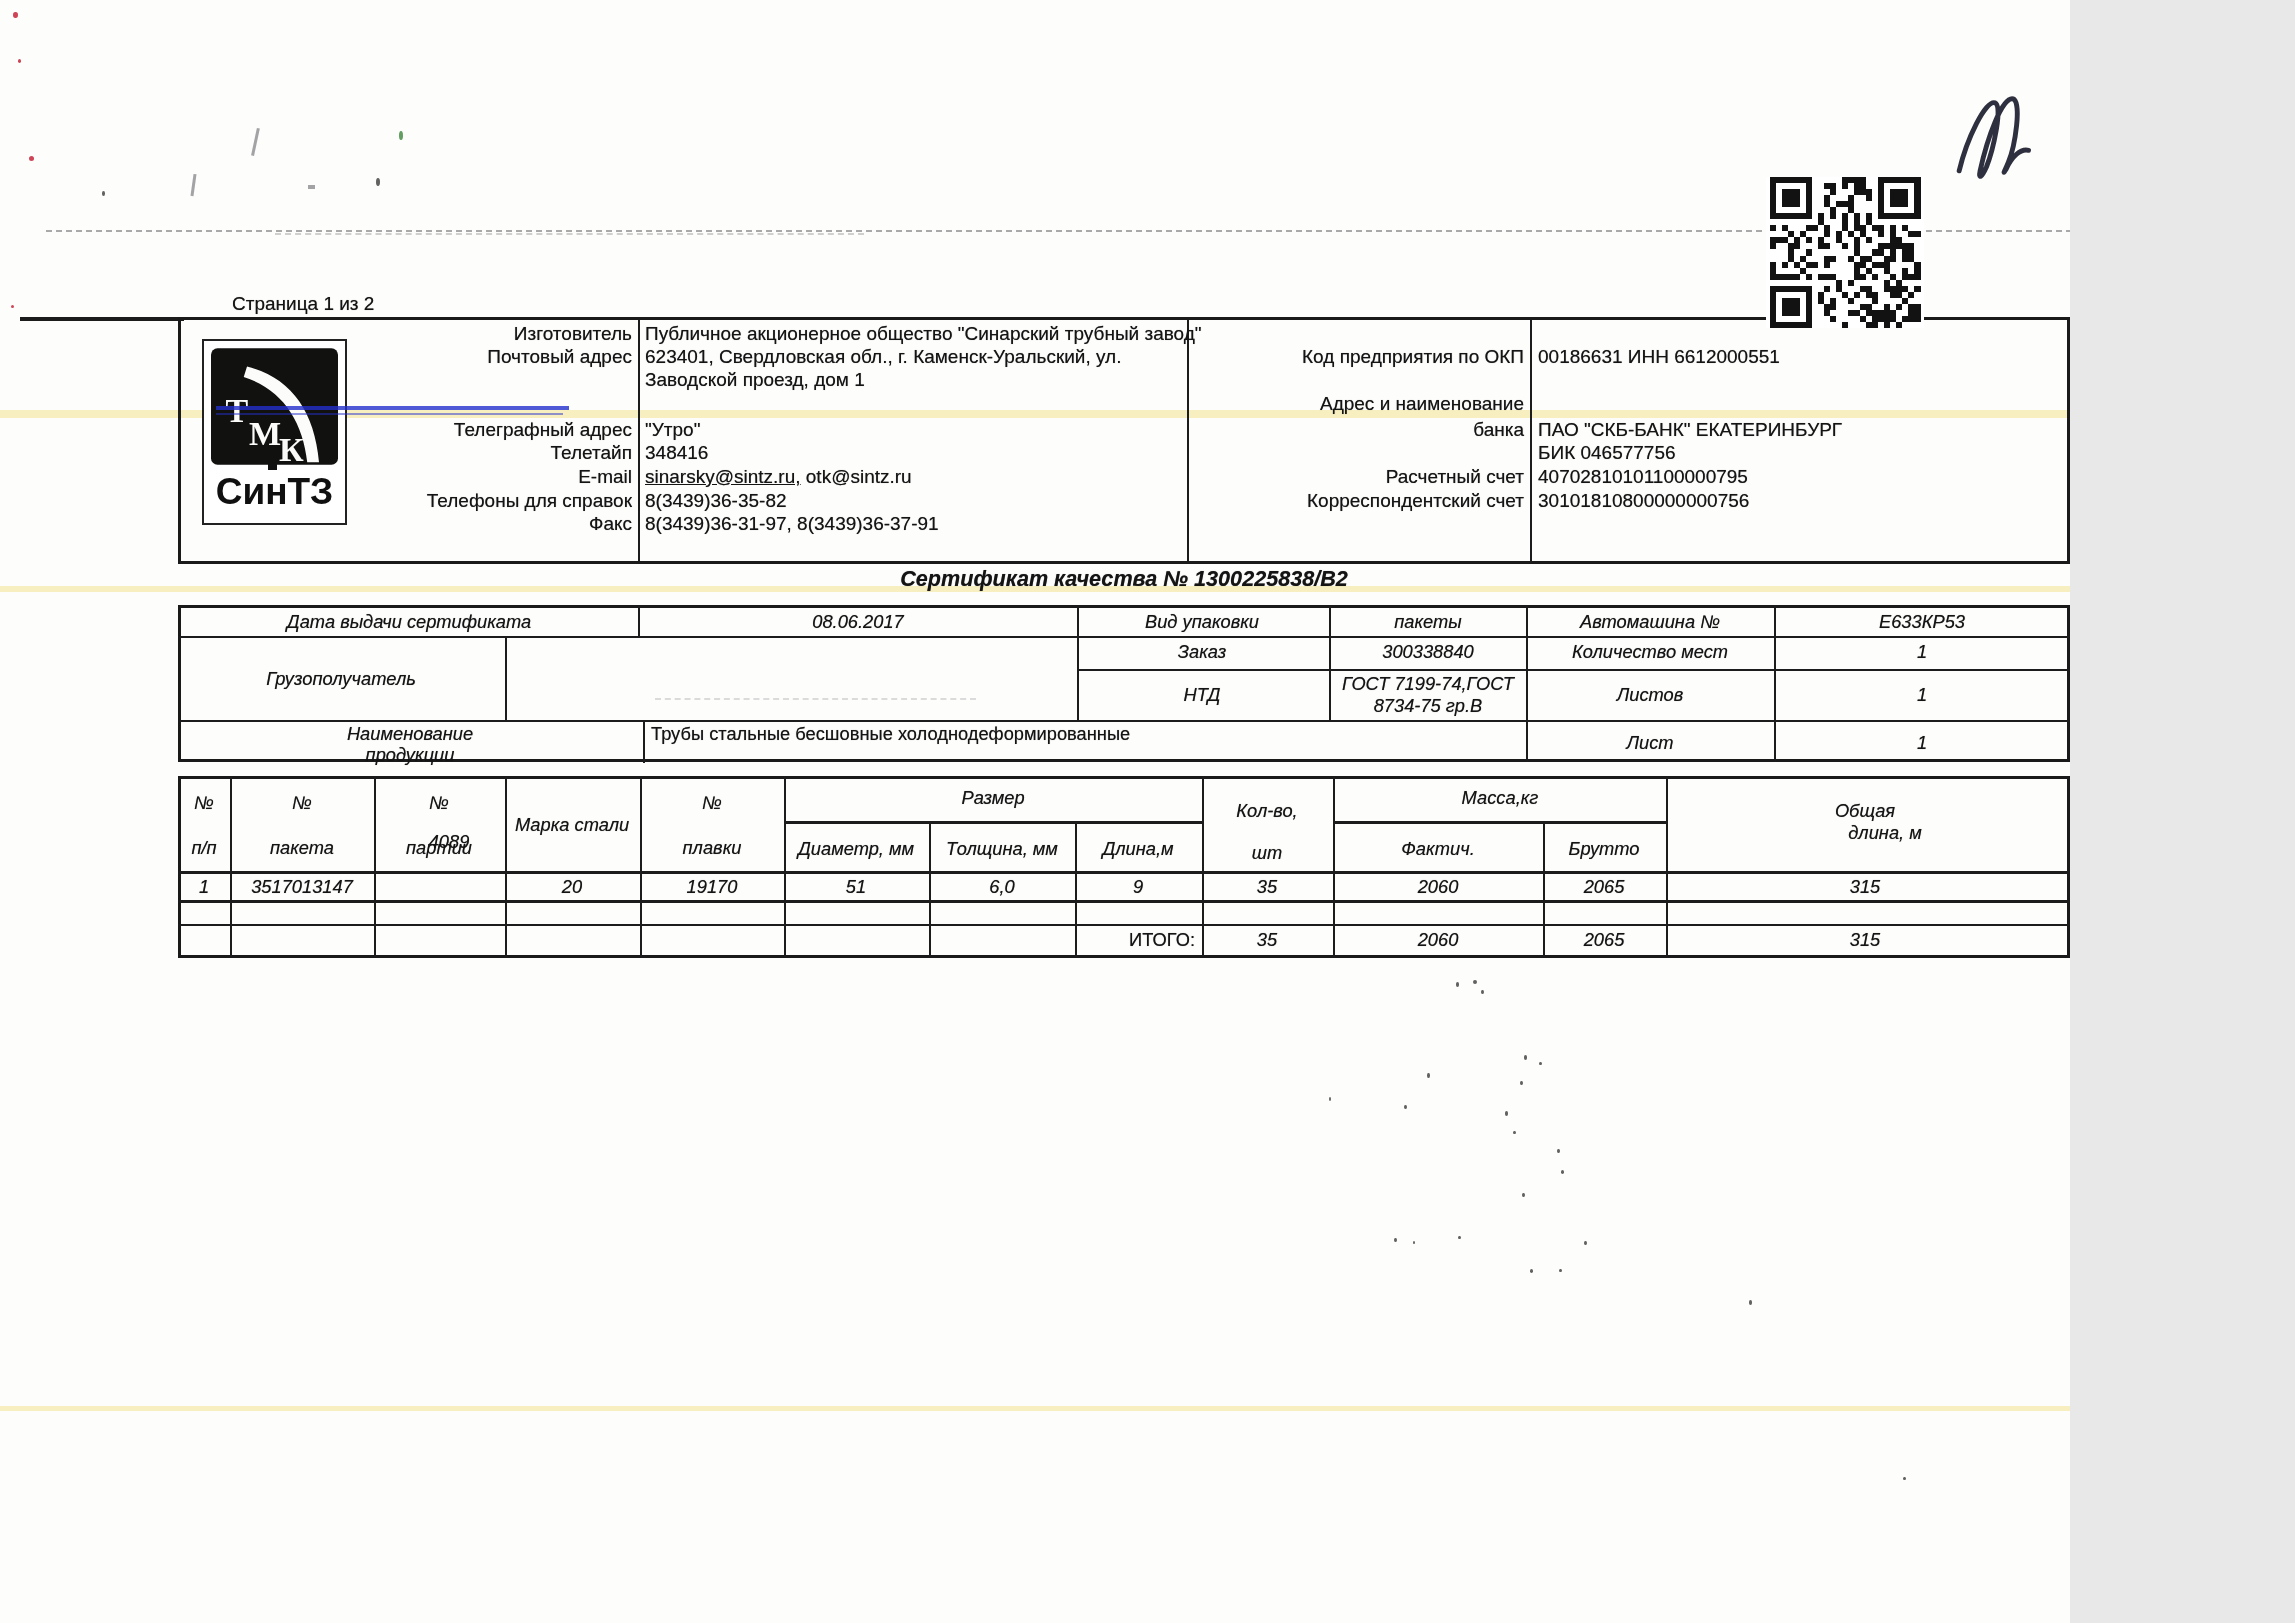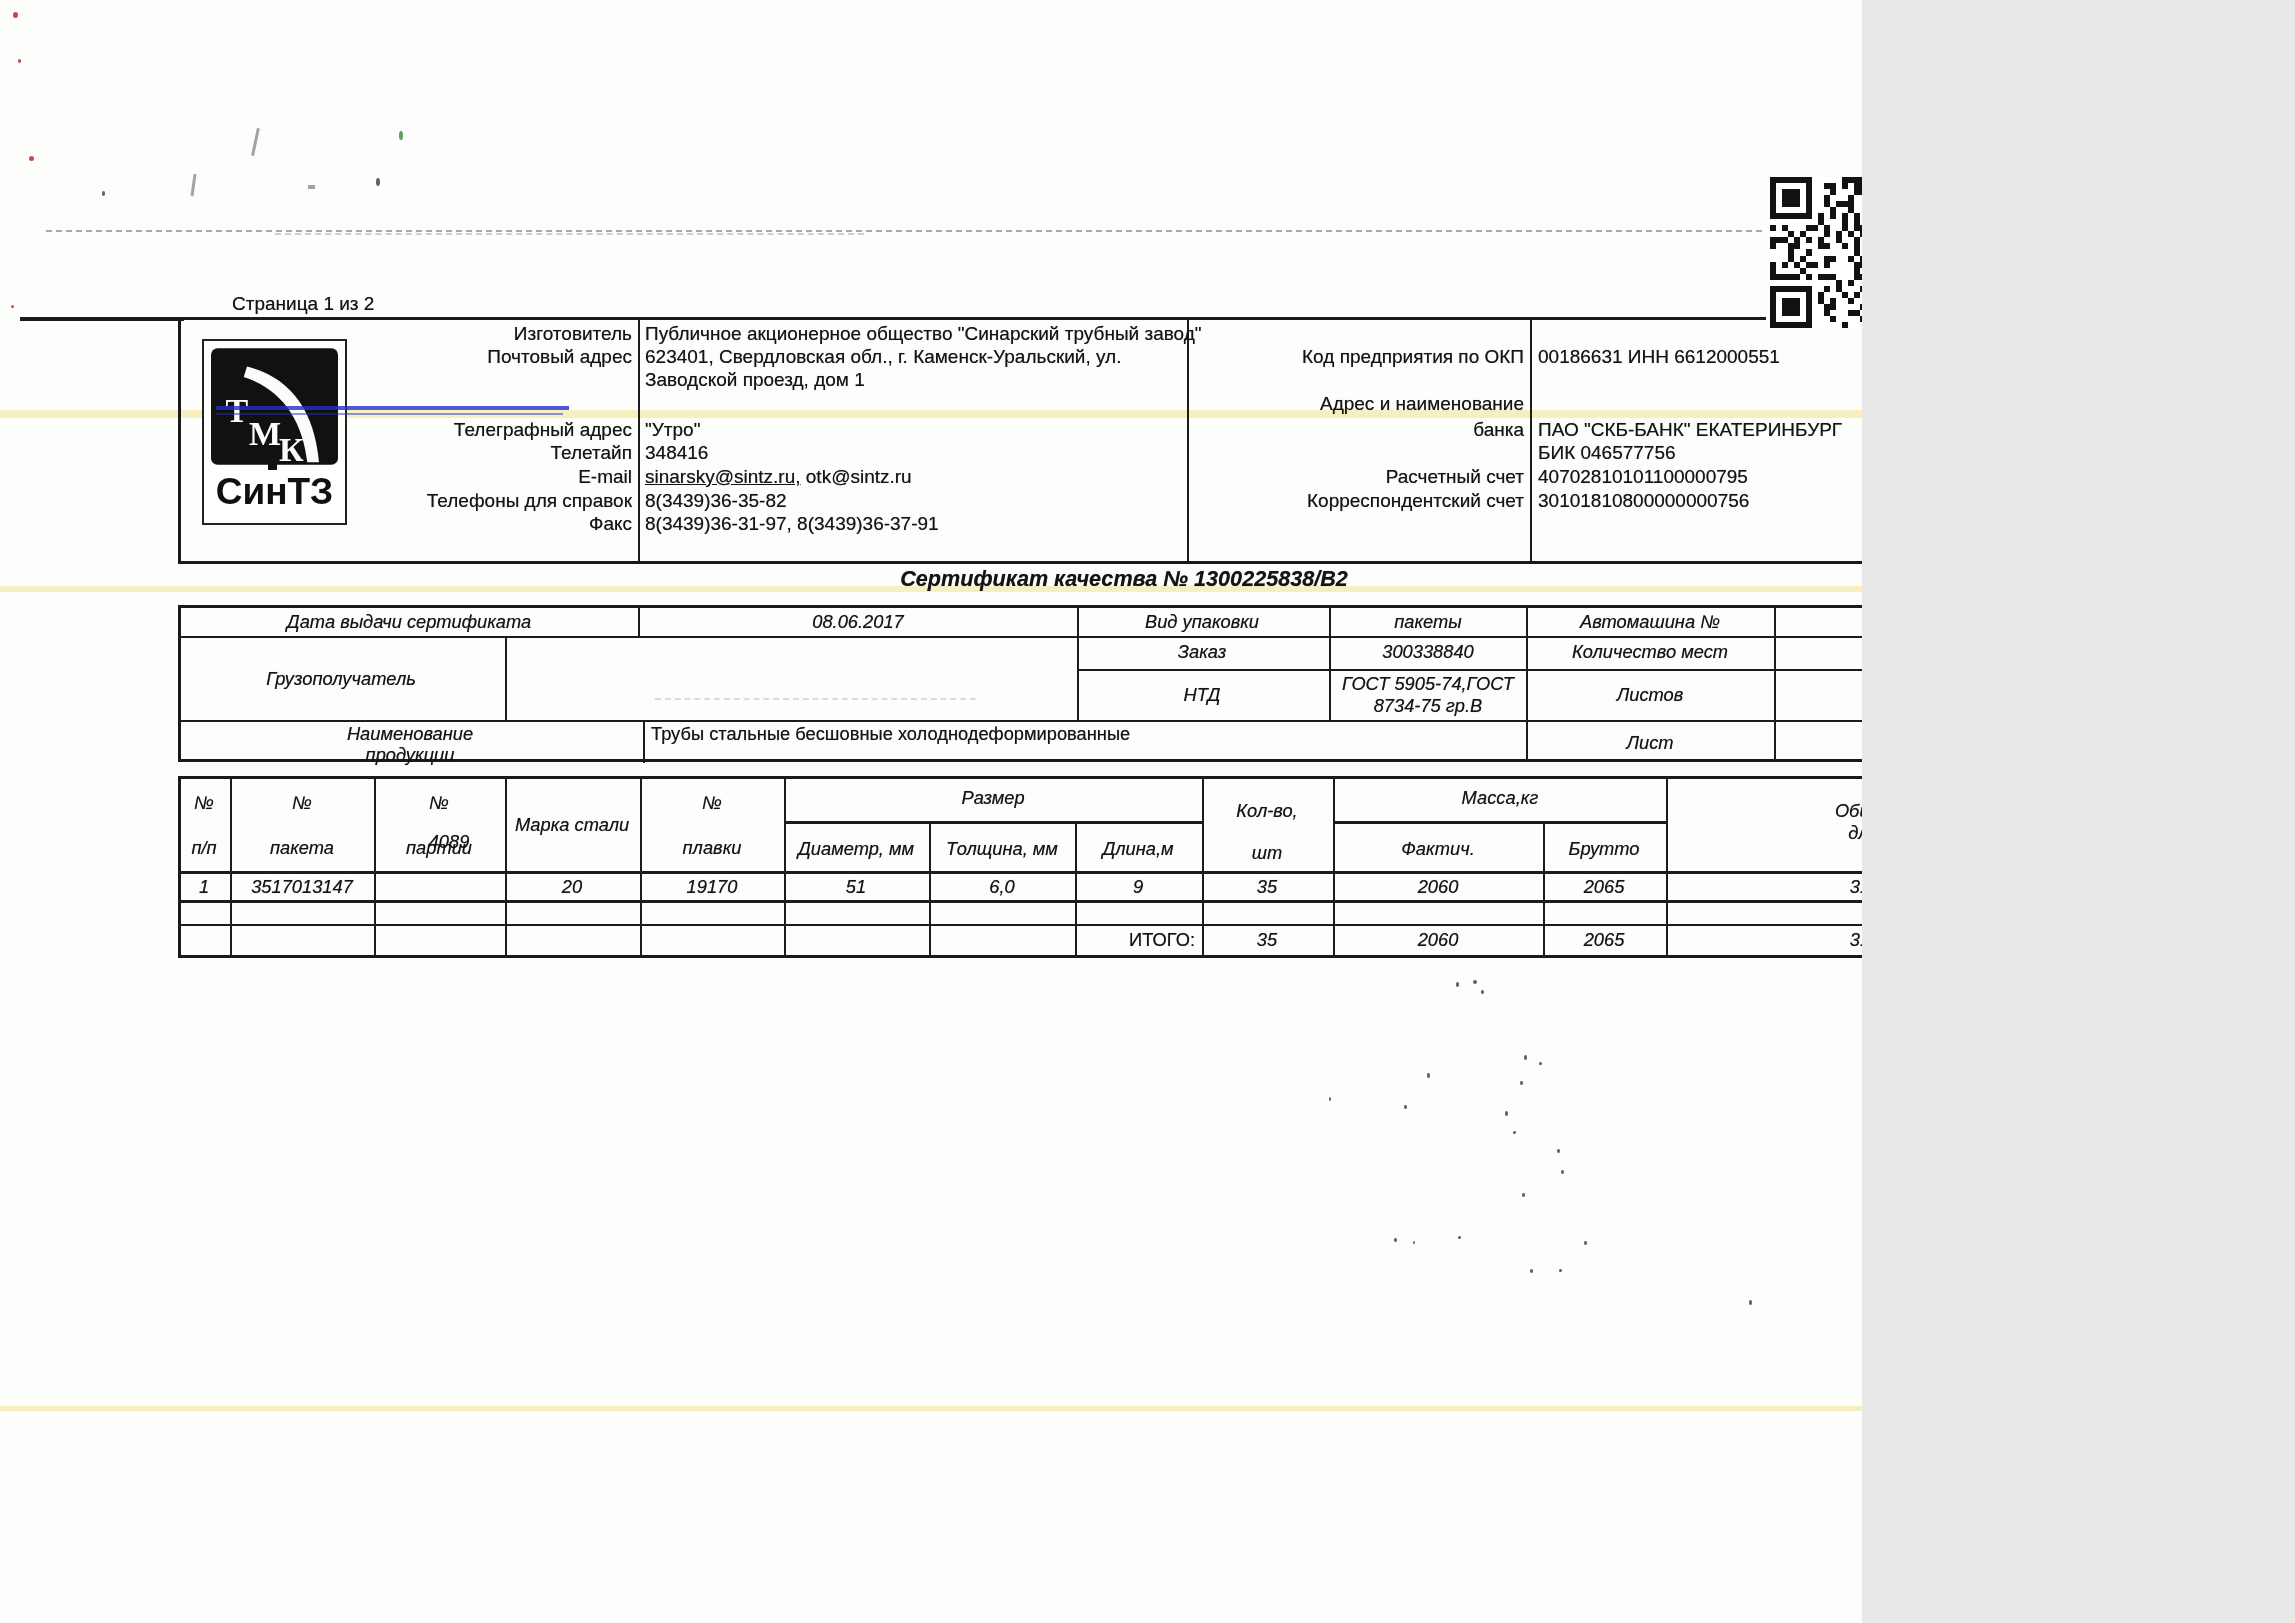--- a/index.html
+++ b/index.html
@@ -1,16 +1,16 @@
 <!DOCTYPE html>
 <html style="font-size:10.5px"><head>
 <meta charset="utf-8">
 <style>
   html,body{margin:0;padding:0;background:#e8e8e8;}
-  .page{position:relative;width:1862px;height:1623px;background:#fdfdfc;overflow:hidden;
+  .page{position:relative;width:2070px;height:1623px;background:#fdfdfc;overflow:hidden;
         font-family:"Liberation Sans",sans-serif;color:#141414;}
   .tx{position:absolute;white-space:nowrap;font-size:19px;line-height:1.15;color:#141414;
       text-shadow:0 0 0.7px rgba(10,10,10,.6);}
   .cx{transform:translateX(-50%);font-style:italic;}
   .rx{transform:translateX(-100%);}
   .b{font-weight:700;}
   .s28{font-size:18.3px;}
   .underline{text-decoration:underline;}
   .box{position:absolute;box-sizing:border-box;border:3.3px solid #1a1a1a;background:transparent;}
   .vl{position:absolute;width:2px;background:#1c1c1c;}
@@ -458,21 +458,21 @@
   <div class="tx cx s28" style="left:1650px;top:611px;">Автомашина №</div>
   <div class="tx cx s28" style="left:1922px;top:611px;">Е633КР53</div>
 
   <div class="tx cx s28" style="left:341px;top:668px;">Грузополучатель</div>
   <div class="tx cx s28" style="left:1202px;top:641px;">Заказ</div>
   <div class="tx cx s28" style="left:1428px;top:641px;">300338840</div>
   <div class="tx cx s28" style="left:1650px;top:641px;">Количество мест</div>
   <div class="tx cx s28" style="left:1922px;top:641px;">1</div>
 
   <div class="tx cx s28" style="left:1202px;top:684px;">НТД</div>
-  <div class="tx cx s28" style="left:1428px;top:673px;">ГОСТ 5905-74,ГОСТ</div>
+  <div class="tx cx s28" style="left:1428px;top:673px;">ГОСТ 7199-74,ГОСТ</div>
   <div class="tx cx s28" style="left:1428px;top:695px;">8734-75 гр.В</div>
   <div class="tx cx s28" style="left:1650px;top:684px;">Листов</div>
   <div class="tx cx s28" style="left:1922px;top:684px;">1</div>
 
   <div class="tx cx s28" style="left:410px;top:723px;">Наименование</div>
   <div class="tx cx s28" style="left:410px;top:744px;">продукции</div>
   <div class="tx s28" style="left:651px;top:723px;">Трубы стальные бесшовные холоднодеформированные</div>
   <div class="tx cx s28" style="left:1650px;top:732px;">Лист</div>
   <div class="tx cx s28" style="left:1922px;top:732px;">1</div>
 

